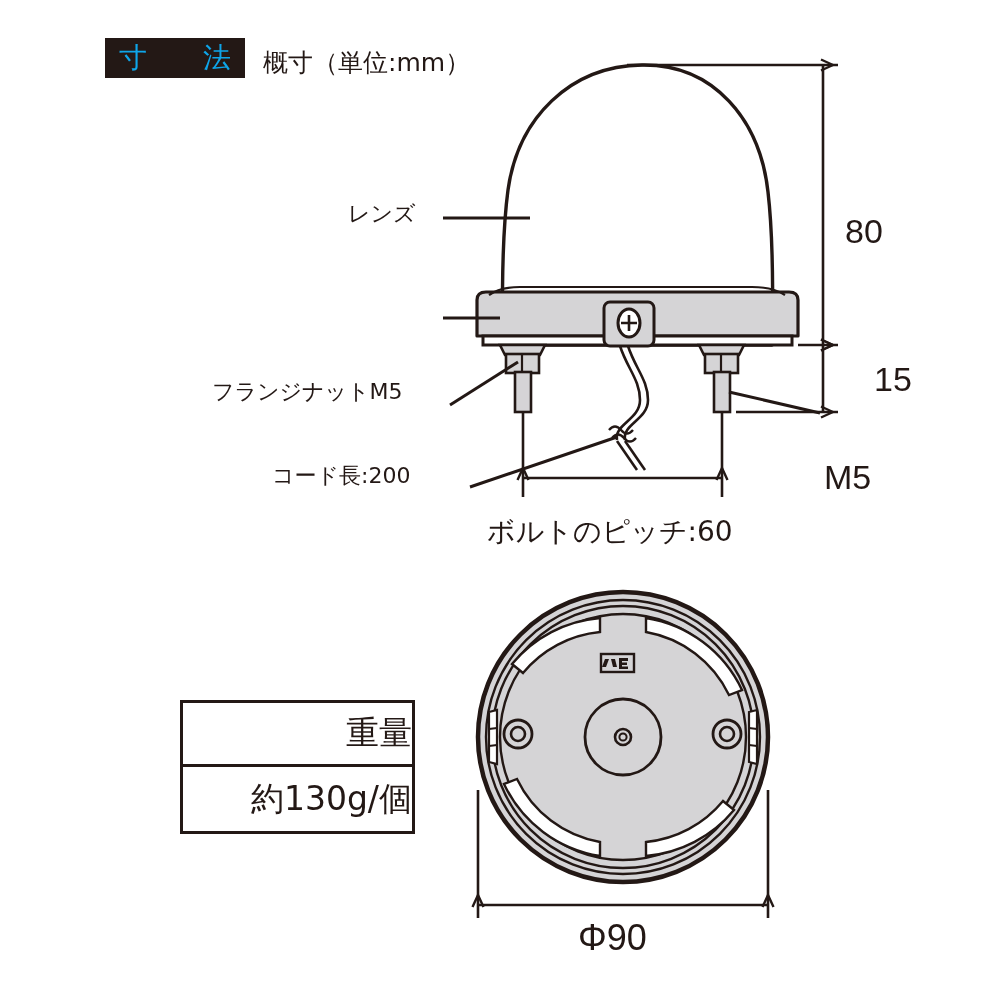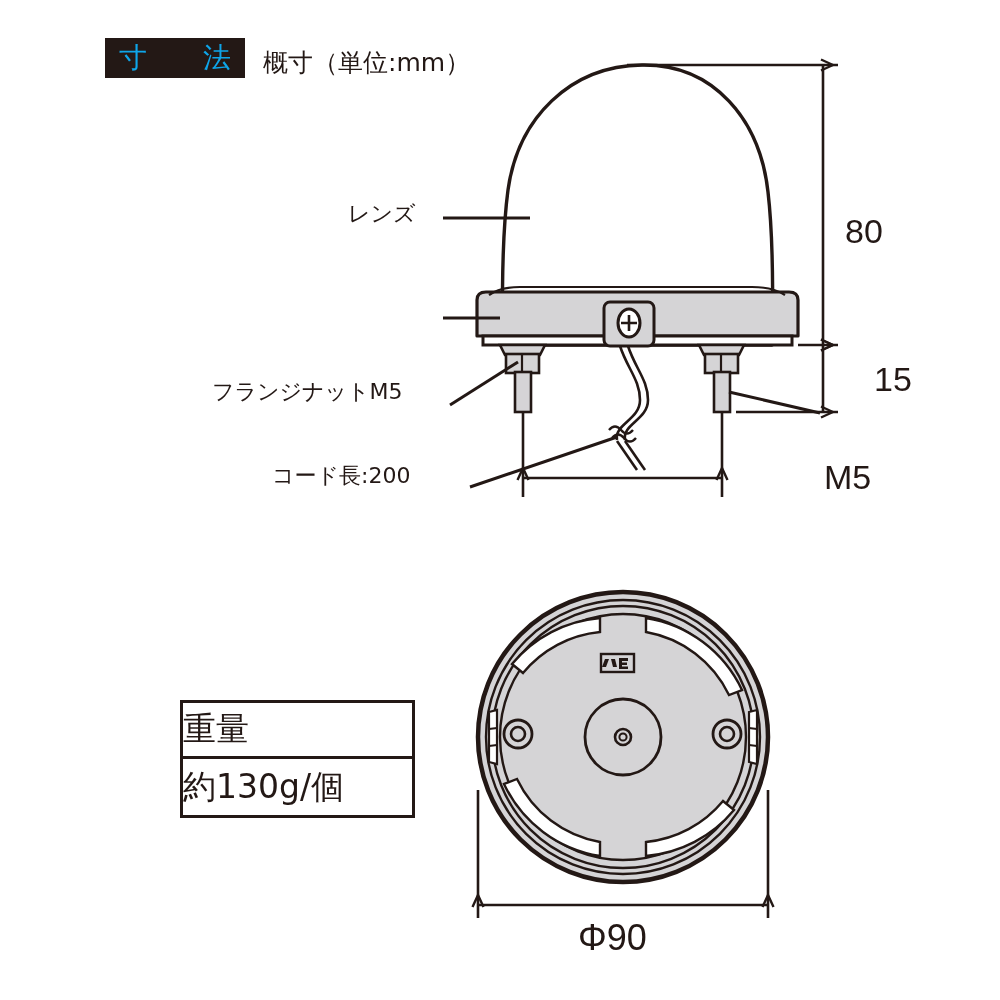--- a/index.html
+++ b/index.html
@@ -76,24 +76,24 @@
   
   .wtable {
     position: absolute;
     left: 180px;
     top: 700px;
     width: 235px;
     border: 3px solid #231815;
     box-sizing: border-box;
   }
   .wtable .wrow {
-    height: 56px;
+    height: 64px;
     display: flex;
     align-items: center;
-    justify-content: flex-start;
+    justify-content: flex-end;
     box-sizing: border-box;
   }
   .wtable .wrow.top {
     border-bottom: 3px solid #231815;
   }
   .wtable .wrow span {
     font-size: 33px;
     color: #231815;
     font-family: "DejaVu Sans", sans-serif;
   }
@@ -259,20 +259,21 @@
   <div class="lbl" style="left:212px;top:381px;">フランジナットM5</div>
 
   <div class="lbl" style="left:272px;top:465px;">コード長:200</div>
 
   <div class="dim" style="left:824px;top:460px;">M5</div>
 
   <div class="dim" style="left:845px;top:194px;margin-top:20px;">80</div>
 
   <div class="dim" style="left:874px;top:362px;">15</div>
 
+  <div class="dim-jp" style="left:487px;top:518px;">ボルトのピッチ:60</div>
 
   <div class="dim" style="left:578px;top:920px;font-size:36px;">Φ90</div>
 
   <div class="wtable">
     <div class="wrow top">
       <span>重量</span>
     </div>
     <div class="wrow">
       <span>約130g/個</span>
     </div>

